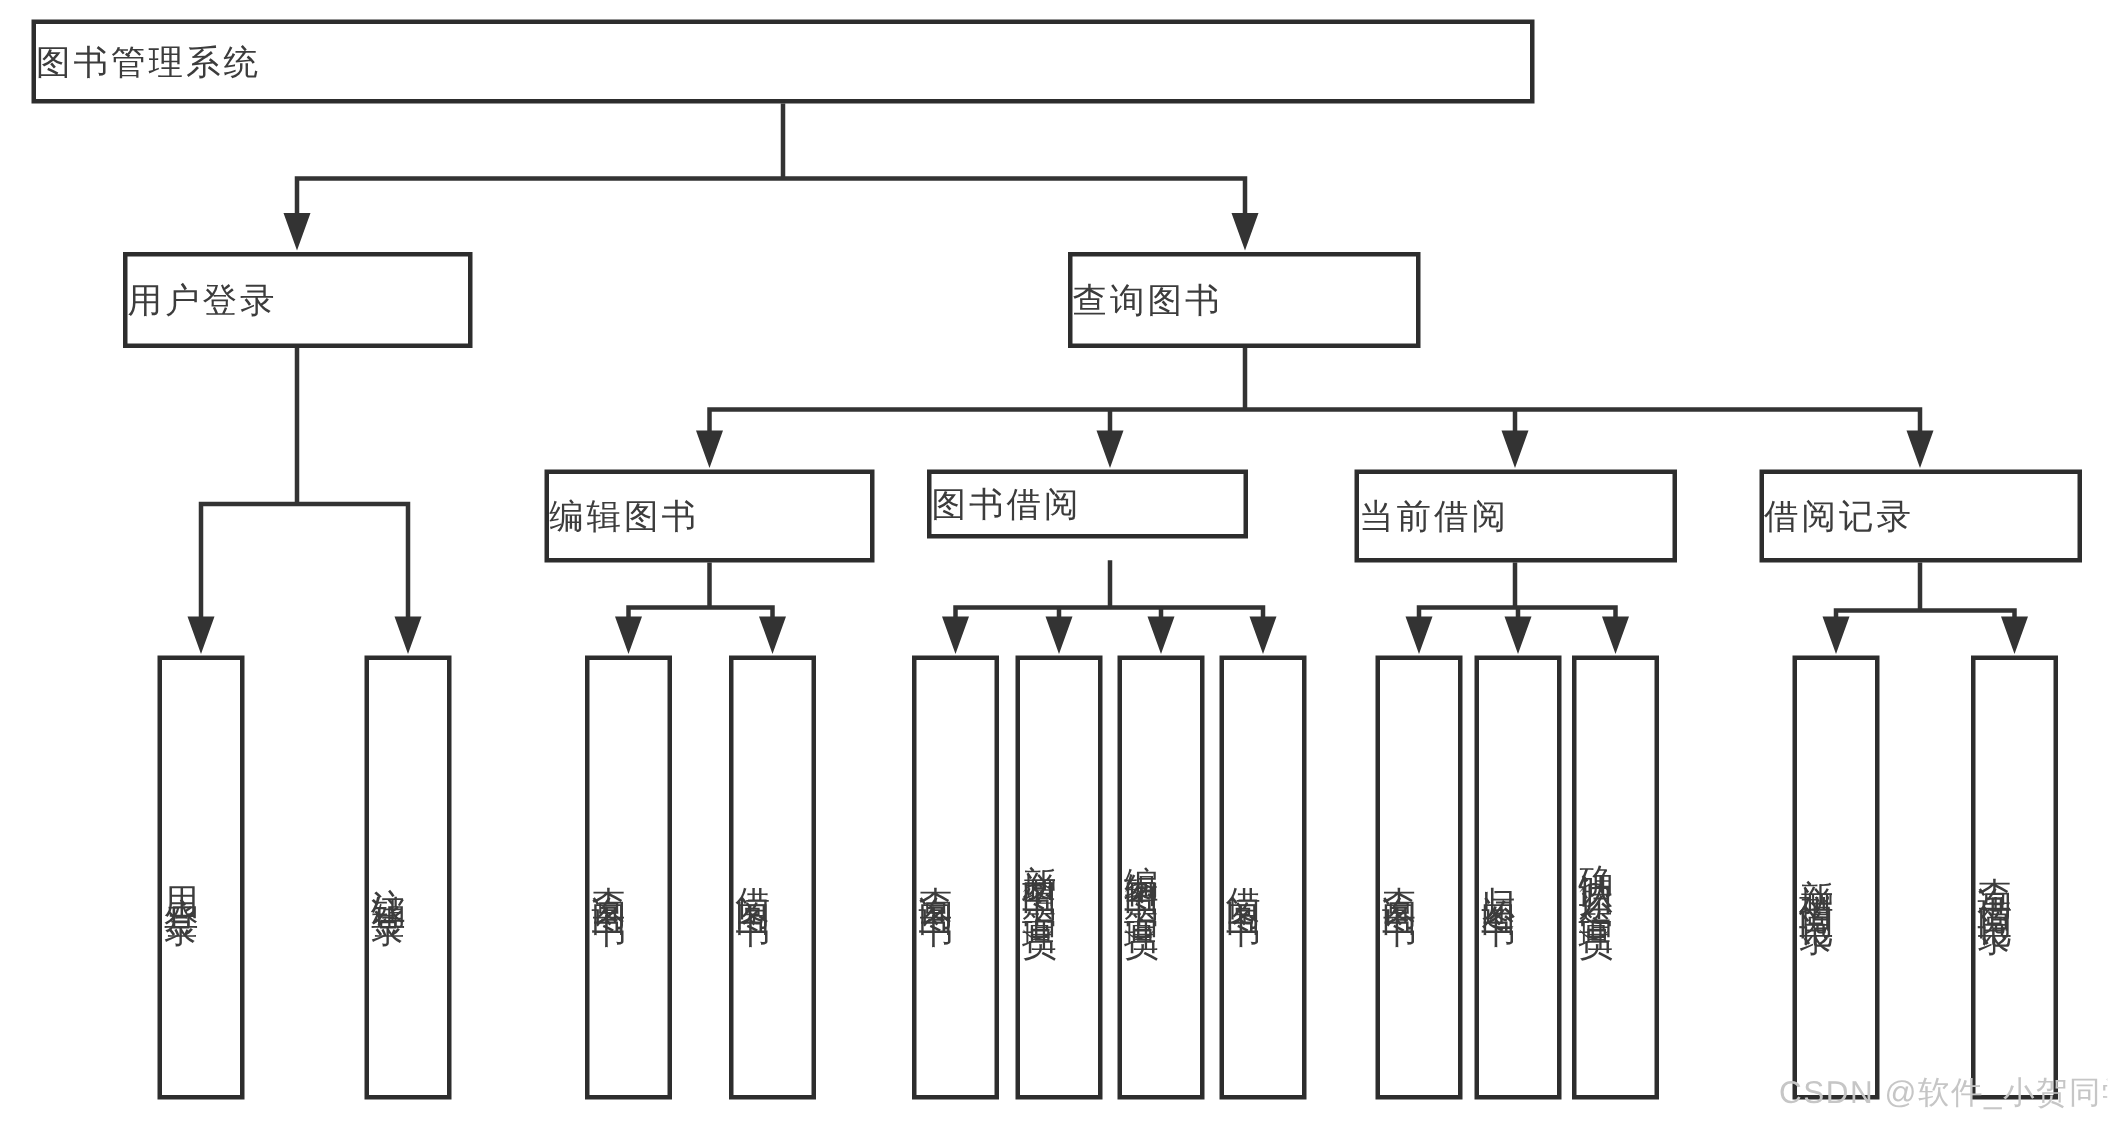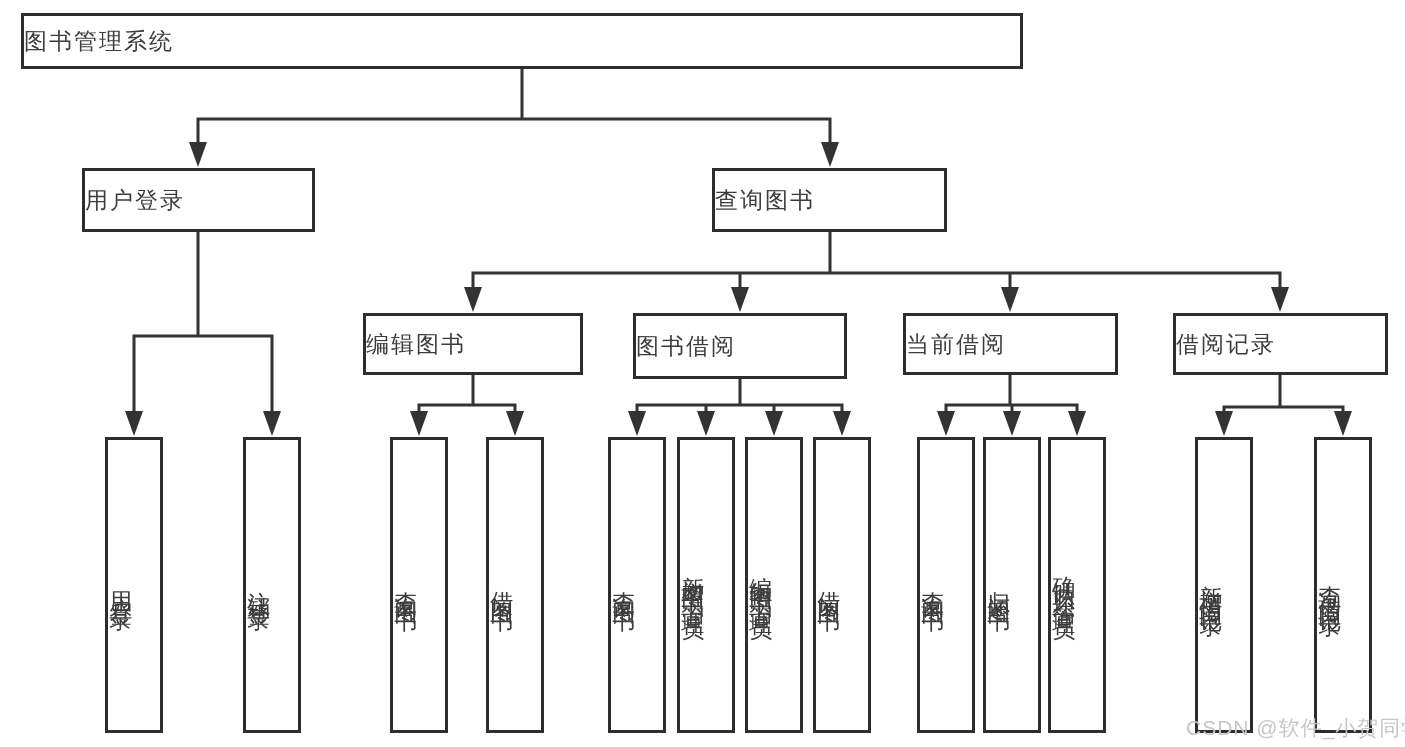--- a/index.html
+++ b/index.html
@@ -33,21 +33,21 @@
     color: #3c3c3c;
     letter-spacing: 6px;
     line-height: 1.1;
   }
   .leaf { top: 437px; height: 296px; width: 58px; }
   
   #n-root   { left: 21px;  top: 13px;  width: 1002px; height: 56px; }
   #n-login  { left: 82px;  top: 168px; width: 233px;  height: 64px; }
   #n-mgmt   { left: 712px; top: 168px; width: 235px;  height: 64px; }
   #n-rec    { left: 363px; top: 313px; width: 220px;  height: 62px; }
-  #n-bor    { left: 633px; top: 313px; width: 214px;  height: 66px; }
+  #n-bor    { left: 618px; top: 313px; width: 214px;  height: 46px; }
   #n-cur    { left: 903px; top: 313px; width: 215px;  height: 62px; }
   #n-log    { left: 1173px;top: 313px; width: 215px;  height: 62px; }
   #l1  { left: 105px; }
   #l2  { left: 243px; }
   #l3  { left: 390px; }
   #l4  { left: 486px; }
   #l5  { left: 608px; }
   #l6  { left: 677px; }
   #l7  { left: 745px; }
   #l8  { left: 813px; }

